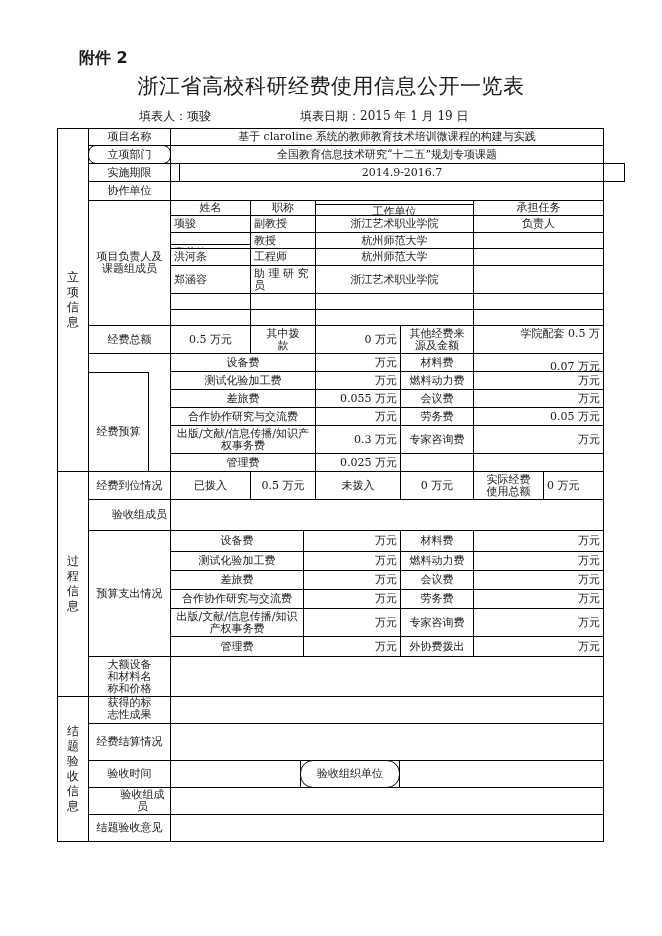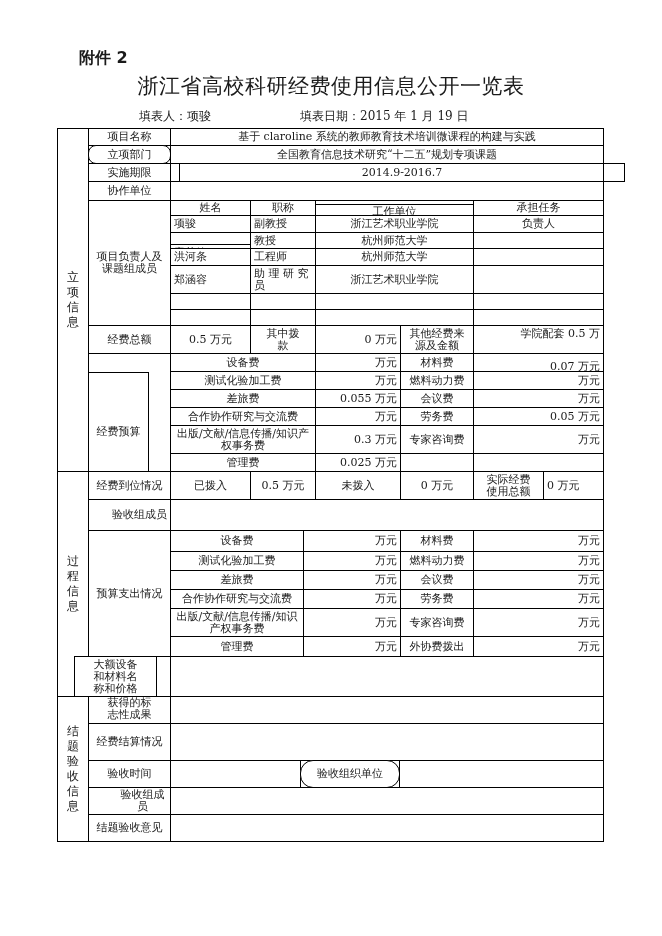--- a/index.html
+++ b/index.html
@@ -167,21 +167,21 @@
 <div class="cell" style="left:170px;top:608px;width:134px;height:29px;">出版/文献/信息传播/知识产权事务费</div>
 <div class="cell r" style="left:303px;top:608px;width:98px;height:29px;">万元</div>
 <div class="cell" style="left:400px;top:608px;width:74px;height:29px;">专家咨询费</div>
 <div class="cell r" style="left:473px;top:608px;width:131px;height:29px;">万元</div>
 
 <div class="cell" style="left:170px;top:636px;width:134px;height:21px;">管理费</div>
 <div class="cell r" style="left:303px;top:636px;width:98px;height:21px;">万元</div>
 <div class="cell" style="left:400px;top:636px;width:74px;height:21px;">外协费拨出</div>
 <div class="cell r" style="left:473px;top:636px;width:131px;height:21px;">万元</div>
 
-<div class="cell" style="left:74px;top:656px;width:83px;height:41px;padding:0 16px;">大额设备和材料名称和价格</div>
+<div class="cell" style="left:88px;top:656px;width:83px;height:41px;padding:0 16px;">大额设备和材料名称和价格</div>
 <div class="cell" style="left:170px;top:656px;width:434px;height:41px;"></div>
 
 <div class="cell" style="left:88px;top:696px;width:83px;height:28px;padding:0 16px;align-items:flex-start;">获得的标志性成果</div>
 <div class="cell" style="left:170px;top:696px;width:434px;height:28px;"></div>
 
 <div class="cell" style="left:88px;top:723px;width:83px;height:38px;">经费结算情况</div>
 <div class="cell" style="left:170px;top:723px;width:434px;height:38px;"></div>
 
 <div class="cell" style="left:88px;top:760px;width:83px;height:28px;">验收时间</div>
 <div class="cell" style="left:170px;top:760px;width:131px;height:28px;"></div>

